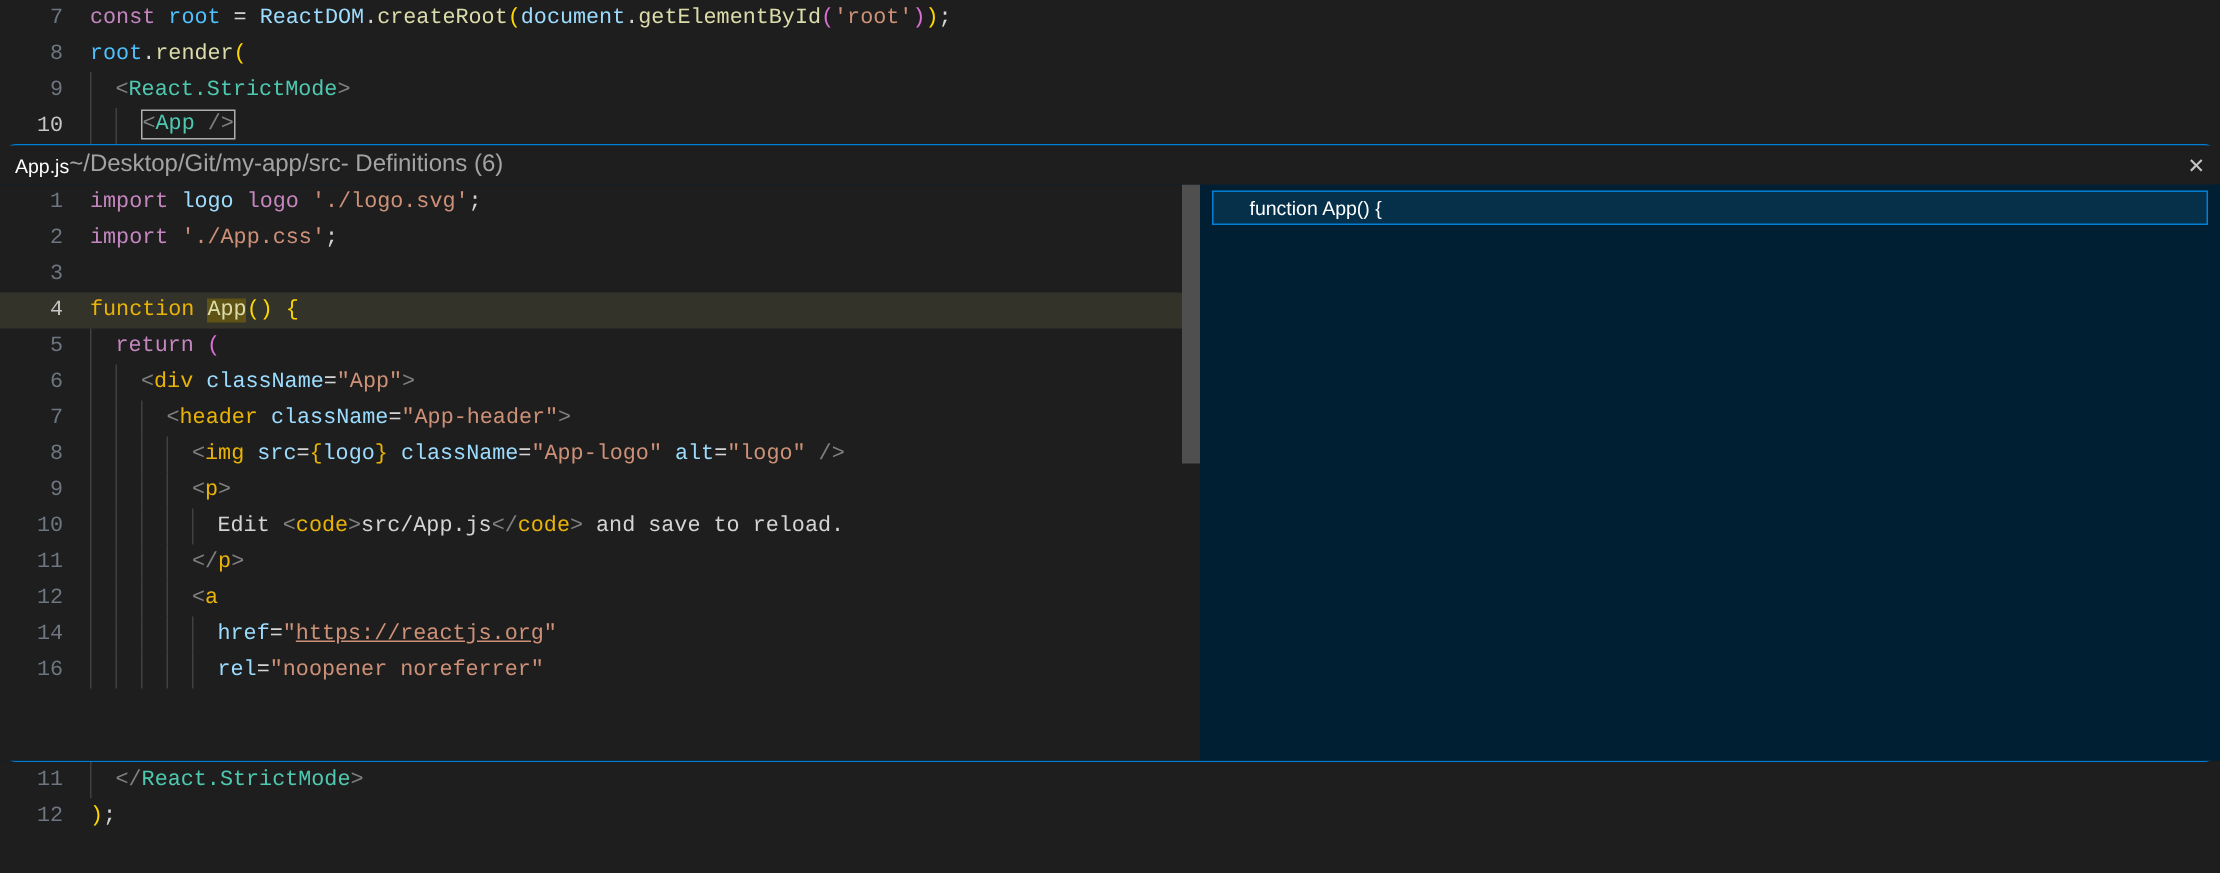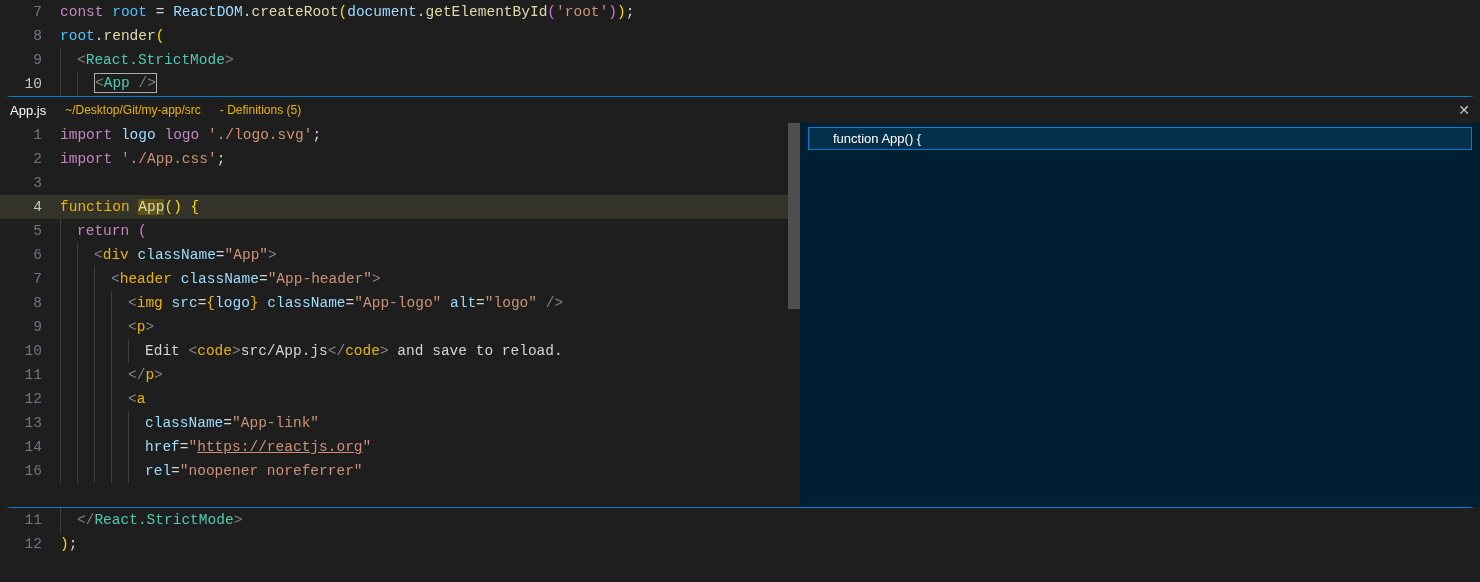--- a/index.html
+++ b/index.html
@@ -68,21 +68,21 @@
     background: #1e1e1e;
     height: 26px;
     display: flex;
     align-items: center;
     padding: 0 10px;
     color: #ffffff;
     font-family: -apple-system, BlinkMacSystemFont, "Segoe UI", sans-serif;
     font-size: 13px;
     position: relative;
   }
-  .peek-header .path { color: #eab308; margin-left: 19px; font-size: 12px;}
+  .peek-header .path { color: #a3a3a3; margin-left: 0; font-size: 16px;}
   .peek-header .close {
     position: absolute;
     right: 10px;
     color: #c5c5c5;
     cursor: pointer;
     font-size: 14px;
   }
   .peek-body {
     display: flex;
     height: 384px;
@@ -137,39 +137,38 @@
     <div class="line"><div class="gutter" style="width:60px">8</div><div class="code"><span class="const" style="">root</span><span class="punc" style="">.</span><span class="fn" style="">render</span><span class="brk" style="">(</span></div></div>
     <div class="line"><div class="gutter" style="width:60px">9</div><div class="code"><span class="indent-guide"></span><span class="gray" style="">&lt;</span><span class="type" style="">React.StrictMode</span><span class="gray" style="">&gt;</span></div></div>
     <div class="line active"><div class="gutter" style="width:60px">10</div><div class="code"><span class="indent-guide"></span><span class="indent-guide"></span><span class="cursor-box"><span class="gray" style="">&lt;</span><span class="type" style="">App</span><span class="punc" style=""> </span><span class="gray" style="">/&gt;</span></span></div></div>
     <div class="triangle" style="left:128px;top:96px"></div>
   </div>
 
 <div class="peek-wrapper">
   <div class="peek-header">
     <span style="font-weight:500">App.js</span>
     <span class="path">~/Desktop/Git/my-app/src</span>
-    <span class="path"> - Definitions (5)</span>
+    <span class="path"> - Definitions (6)</span>
     <span class="close">✕</span>
   </div>
   <div class="peek-body">
     <div class="peek-left">
       <div id="peek-lines">
           <div class="line"><div class="gutter" style="width:60px">1</div><div class="code"><span class="kw" style="">import </span><span class="var" style="">logo</span><span class="punc" style=""> </span><span class="kw" style="">logo </span><span class="str" style="">'./logo.svg'</span><span class="punc" style="">;</span></div></div>
           <div class="line"><div class="gutter" style="width:60px">2</div><div class="code"><span class="kw" style="">import </span><span class="str" style="">'./App.css'</span><span class="punc" style="">;</span></div></div>
           <div class="line"><div class="gutter" style="width:60px">3</div><div class="code"></div></div>
           <div class="line hl"><div class="gutter" style="width:60px">4</div><div class="code"><span class="tag" style="">function </span><span class="fn hl-app" style="">App</span><span class="brk" style="">(</span><span class="brk" style="">)</span><span class="punc" style=""> </span><span class="brk" style="">{</span></div></div>
           <div class="line"><div class="gutter" style="width:60px">5</div><div class="code"><span class="indent-guide"></span><span class="kw" style="">return </span><span class="brk2" style="">(</span></div></div>
           <div class="line"><div class="gutter" style="width:60px">6</div><div class="code"><span class="indent-guide"></span><span class="indent-guide"></span><span class="gray" style="">&lt;</span><span class="tag" style="">div</span><span class="punc" style=""> </span><span class="var" style="">className</span><span class="punc" style="">=</span><span class="str" style="">"App"</span><span class="gray" style="">&gt;</span></div></div>
           <div class="line"><div class="gutter" style="width:60px">7</div><div class="code"><span class="indent-guide"></span><span class="indent-guide"></span><span class="indent-guide"></span><span class="gray" style="">&lt;</span><span class="tag" style="">header</span><span class="punc" style=""> </span><span class="var" style="">className</span><span class="punc" style="">=</span><span class="str" style="">"App-header"</span><span class="gray" style="">&gt;</span></div></div>
           <div class="line"><div class="gutter" style="width:60px">8</div><div class="code"><span class="indent-guide"></span><span class="indent-guide"></span><span class="indent-guide"></span><span class="indent-guide"></span><span class="gray" style="">&lt;</span><span class="tag" style="">img</span><span class="punc" style=""> </span><span class="var" style="">src</span><span class="punc" style="">=</span><span class="tag" style="">{</span><span class="var" style="">logo</span><span class="tag" style="">}</span><span class="punc" style=""> </span><span class="var" style="">className</span><span class="punc" style="">=</span><span class="str" style="">"App-logo"</span><span class="punc" style=""> </span><span class="var" style="">alt</span><span class="punc" style="">=</span><span class="str" style="">"logo"</span><span class="punc" style=""> </span><span class="gray" style="">/&gt;</span></div></div>
           <div class="line"><div class="gutter" style="width:60px">9</div><div class="code"><span class="indent-guide"></span><span class="indent-guide"></span><span class="indent-guide"></span><span class="indent-guide"></span><span class="gray" style="">&lt;</span><span class="tag" style="">p</span><span class="gray" style="">&gt;</span></div></div>
           <div class="line"><div class="gutter" style="width:60px">10</div><div class="code"><span class="indent-guide"></span><span class="indent-guide"></span><span class="indent-guide"></span><span class="indent-guide"></span><span class="indent-guide"></span><span class="punc" style="">Edit </span><span class="gray" style="">&lt;</span><span class="tag" style="">code</span><span class="gray" style="">&gt;</span><span class="punc" style="">src/App.js</span><span class="gray" style="">&lt;/</span><span class="tag" style="">code</span><span class="gray" style="">&gt;</span><span class="punc" style=""> and save to reload.</span></div></div>
           <div class="line"><div class="gutter" style="width:60px">11</div><div class="code"><span class="indent-guide"></span><span class="indent-guide"></span><span class="indent-guide"></span><span class="indent-guide"></span><span class="gray" style="">&lt;/</span><span class="tag" style="">p</span><span class="gray" style="">&gt;</span></div></div>
           <div class="line"><div class="gutter" style="width:60px">12</div><div class="code"><span class="indent-guide"></span><span class="indent-guide"></span><span class="indent-guide"></span><span class="indent-guide"></span><span class="gray" style="">&lt;</span><span class="tag" style="">a</span></div></div>
-          <div class="line"><div class="gutter" style="width:60px">13</div><div class="code"><span class="indent-guide"></span><span class="indent-guide"></span><span class="indent-guide"></span><span class="indent-guide"></span><span class="indent-guide"></span><span class="var" style="">className</span><span class="punc" style="">=</span><span class="str" style="">"App-link"</span></div></div>
           <div class="line"><div class="gutter" style="width:60px">14</div><div class="code"><span class="indent-guide"></span><span class="indent-guide"></span><span class="indent-guide"></span><span class="indent-guide"></span><span class="indent-guide"></span><span class="var" style="">href</span><span class="punc" style="">=</span><span class="str" style="">"</span><span class="str" style="text-decoration:underline;">https://reactjs.org</span><span class="str" style="">"</span></div></div>
           <div class="line"><div class="gutter" style="width:60px">16</div><div class="code"><span class="indent-guide"></span><span class="indent-guide"></span><span class="indent-guide"></span><span class="indent-guide"></span><span class="indent-guide"></span><span class="var" style="">rel</span><span class="punc" style="">=</span><span class="str" style="">"noopener noreferrer"</span></div></div>
         </div>
       <div class="peek-scroll"></div>
     </div>
     <div class="peek-right">
       <div class="ref-item">function App() {</div>
     </div>
   </div>
 </div>

